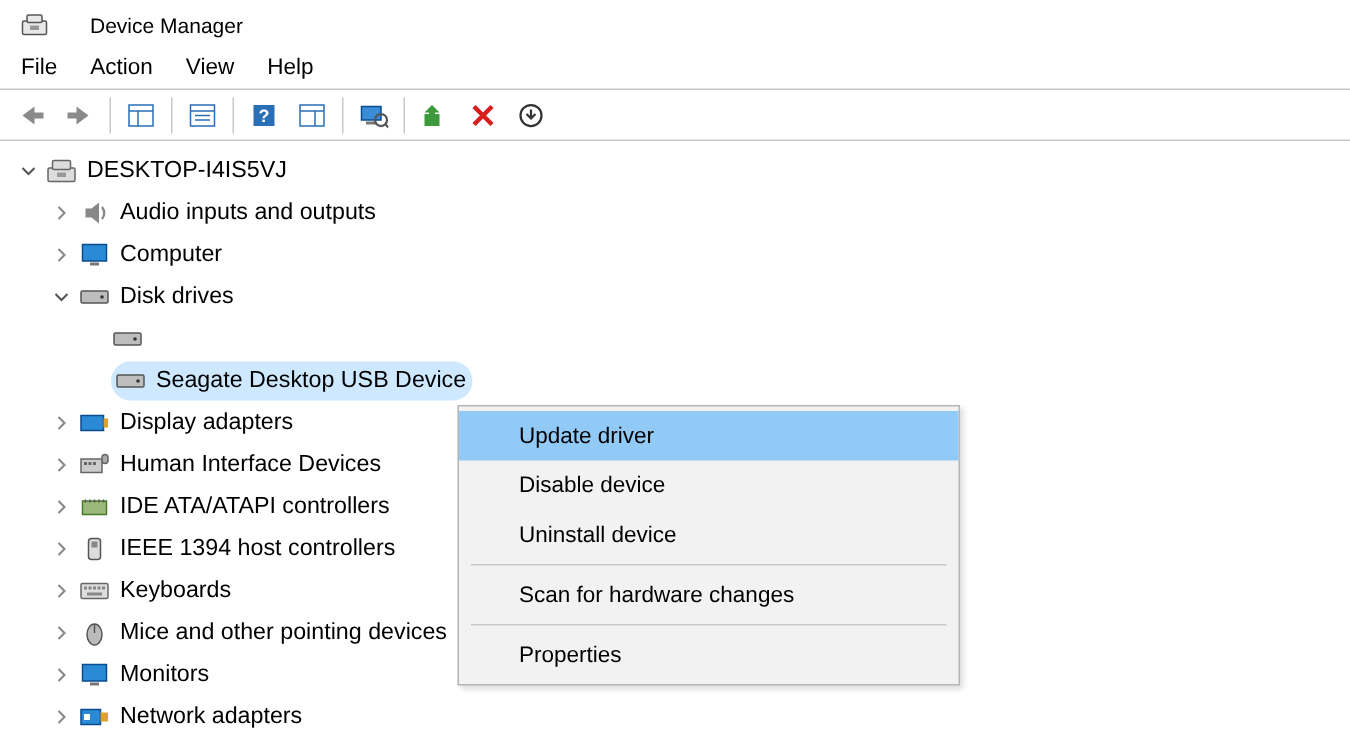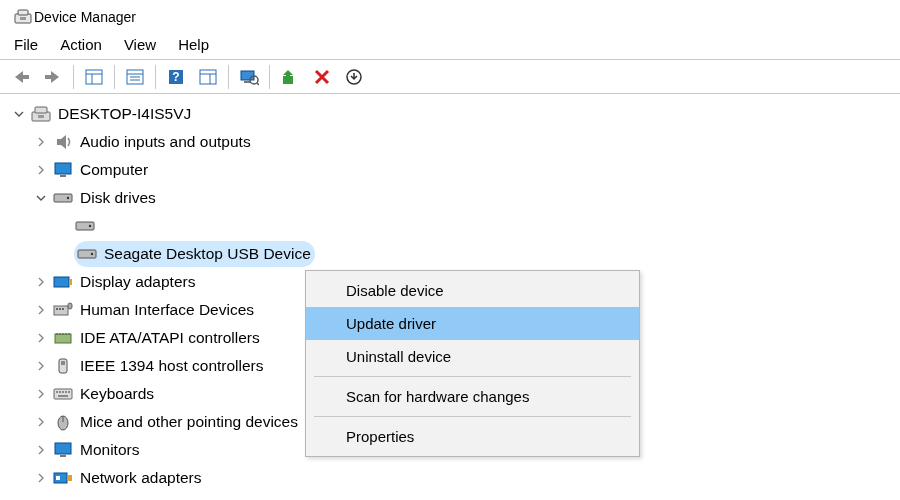--- a/index.html
+++ b/index.html
@@ -13,21 +13,21 @@
     overflow: hidden;
     color: #000;
     position: relative;
   }
   
   .titlebar {
     display: flex;
     align-items: center;
     height: 30px;
     padding: 4px 10px 0 14px;
-    gap: 2px;
+    gap: 28px;
   }
   .titlebar .app-icon svg { display:block; }
   .titlebar .title { font-size: 14px; }
   
   .menubar {
     display: flex;
     gap: 22px;
     padding: 6px 12px 6px 14px;
     border-bottom: 1px solid #c8c8c8;
     font-size: 15px;
@@ -437,20 +437,20 @@
           <rect x="14" y="5" width="5" height="6" fill="#e0a030"></rect>
           <rect x="3" y="6" width="4" height="4" fill="#fff"></rect>
         </svg>
     </span>
     <span class="label">Network adapters</span>
   </div>
 
 </div>
 
 <div class="context-menu">
+  <div class="ctx-item hover">Update driver</div>
   <div class="ctx-item">Disable device</div>
-  <div class="ctx-item hover">Update driver</div>
   <div class="ctx-item">Uninstall device</div>
   <div class="ctx-sep"></div>
   <div class="ctx-item">Scan for hardware changes</div>
   <div class="ctx-sep"></div>
   <div class="ctx-item bold">Properties</div>
 </div>
 
 </body></html>

